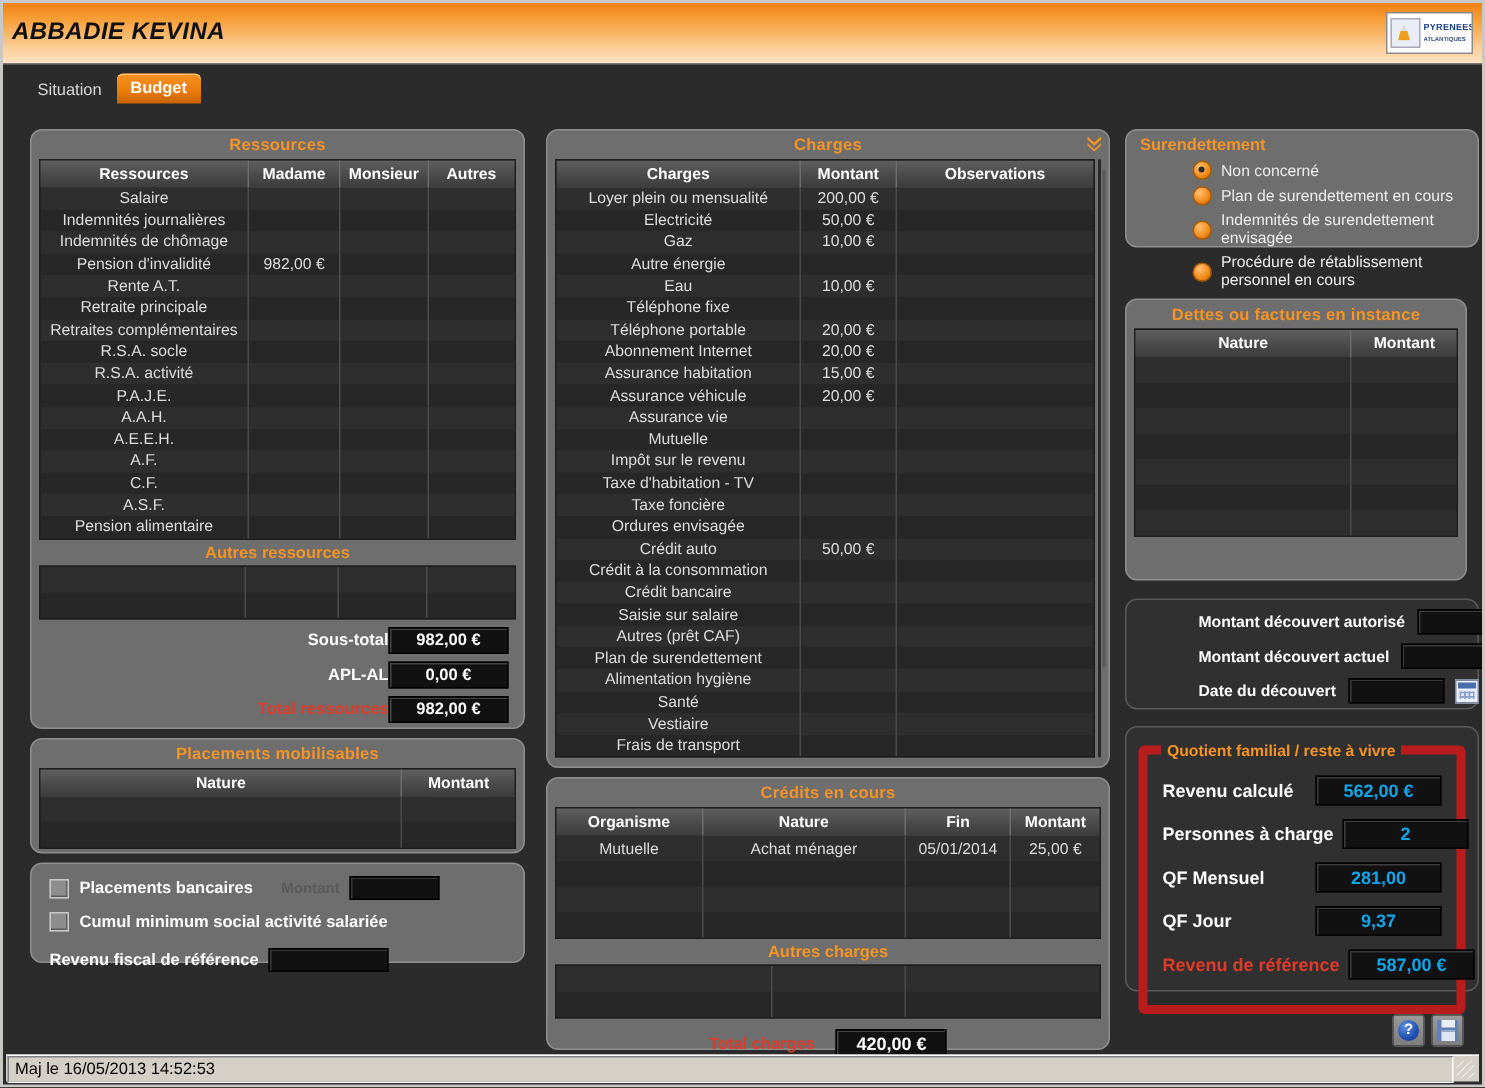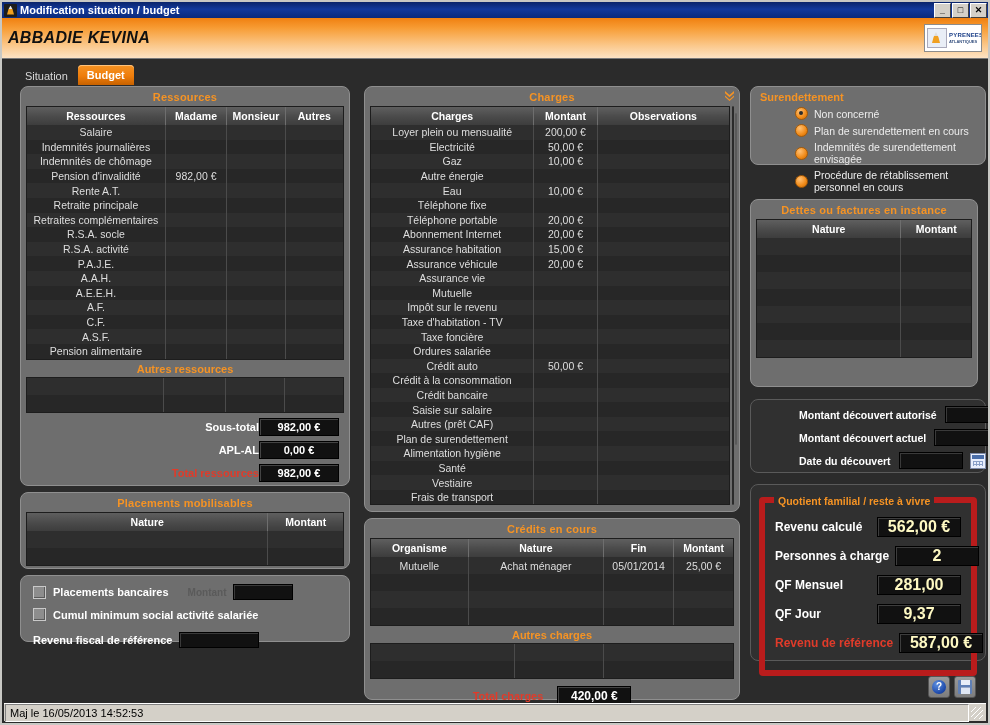--- a/index.html
+++ b/index.html
@@ -226,21 +226,21 @@
   }
   .groupbox > .gtitle{
     position:absolute;top:-8px;left:9px;background:#303030;padding:0 4px;
     color:#f59324;font-size:10.5px;font-weight:bold;white-space:nowrap;
   }
   .qrow{display:flex;align-items:center;margin:4px 6px 9px;gap:6px;}
   .qrow .qlbl{font-size:12px;color:#fff;font-weight:bold;flex:1 1 auto;white-space:nowrap;}
   .qrow .qlbl.red{color:#e03b2a;}
   .qrow .qval{
     width:82px;height:18px;background:#111;border:1px solid #000;
-    color:#fef9c3;font-size:16px;font-weight:bold;
+    color:#0ea5e9;font-size:12px;font-weight:bold;
     display:flex;align-items:center;justify-content:center;flex:0 0 auto;
     box-shadow:inset 1px 1px 0 #3d3d3d;
   }
 
   
   .cbrow{display:flex;align-items:center;gap:7px;margin:8px 0 0 12px;}
   .cbox{
     width:11px;height:11px;background:#8d8d8d;border:1px solid #c9c9c9;
     box-shadow:inset -1px -1px 0 #5a5a5a;flex:0 0 auto;
   }
@@ -289,29 +289,20 @@
     content:"";position:absolute;inset:2px;
     background:
       linear-gradient(135deg,transparent 45%,#fff 45% 55%,transparent 55%) 0 0/5px 5px;
   }
 </style>
 </head>
 <body>
 
 <div id="app">
 
-  <div id="titlebar">
-    <span class="app-ico"></span>
-    <span class="ttl">Modification situation / budget</span>
-    <span class="wbtns">
-      <span class="wbtn">_</span>
-      <span class="wbtn">□</span>
-      <span class="wbtn">✕</span>
-    </span>
-  </div>
 
   <div id="header">
     <span class="person">ABBADIE KEVINA</span>
     <span class="logo">
       <span class="mark"></span>
       <span class="ltxt">
         <b>PYRENEES</b>
         <i>ATLANTIQUES</i>
       </span>
     </span>
@@ -597,21 +588,21 @@
                     <td>Taxe d'habitation - TV</td>
                     <td class="amt"></td>
                     <td></td>
                   </tr>
                   <tr>
                     <td>Taxe foncière</td>
                     <td class="amt"></td>
                     <td></td>
                   </tr>
                   <tr>
-                    <td>Ordures salariée</td>
+                    <td>Ordures envisagée</td>
                     <td class="amt"></td>
                     <td></td>
                   </tr>
                   <tr>
                     <td>Crédit auto</td>
                     <td class="amt">50,00 €</td>
                     <td></td>
                   </tr>
                   <tr>
                     <td>Crédit à la consommation</td>

